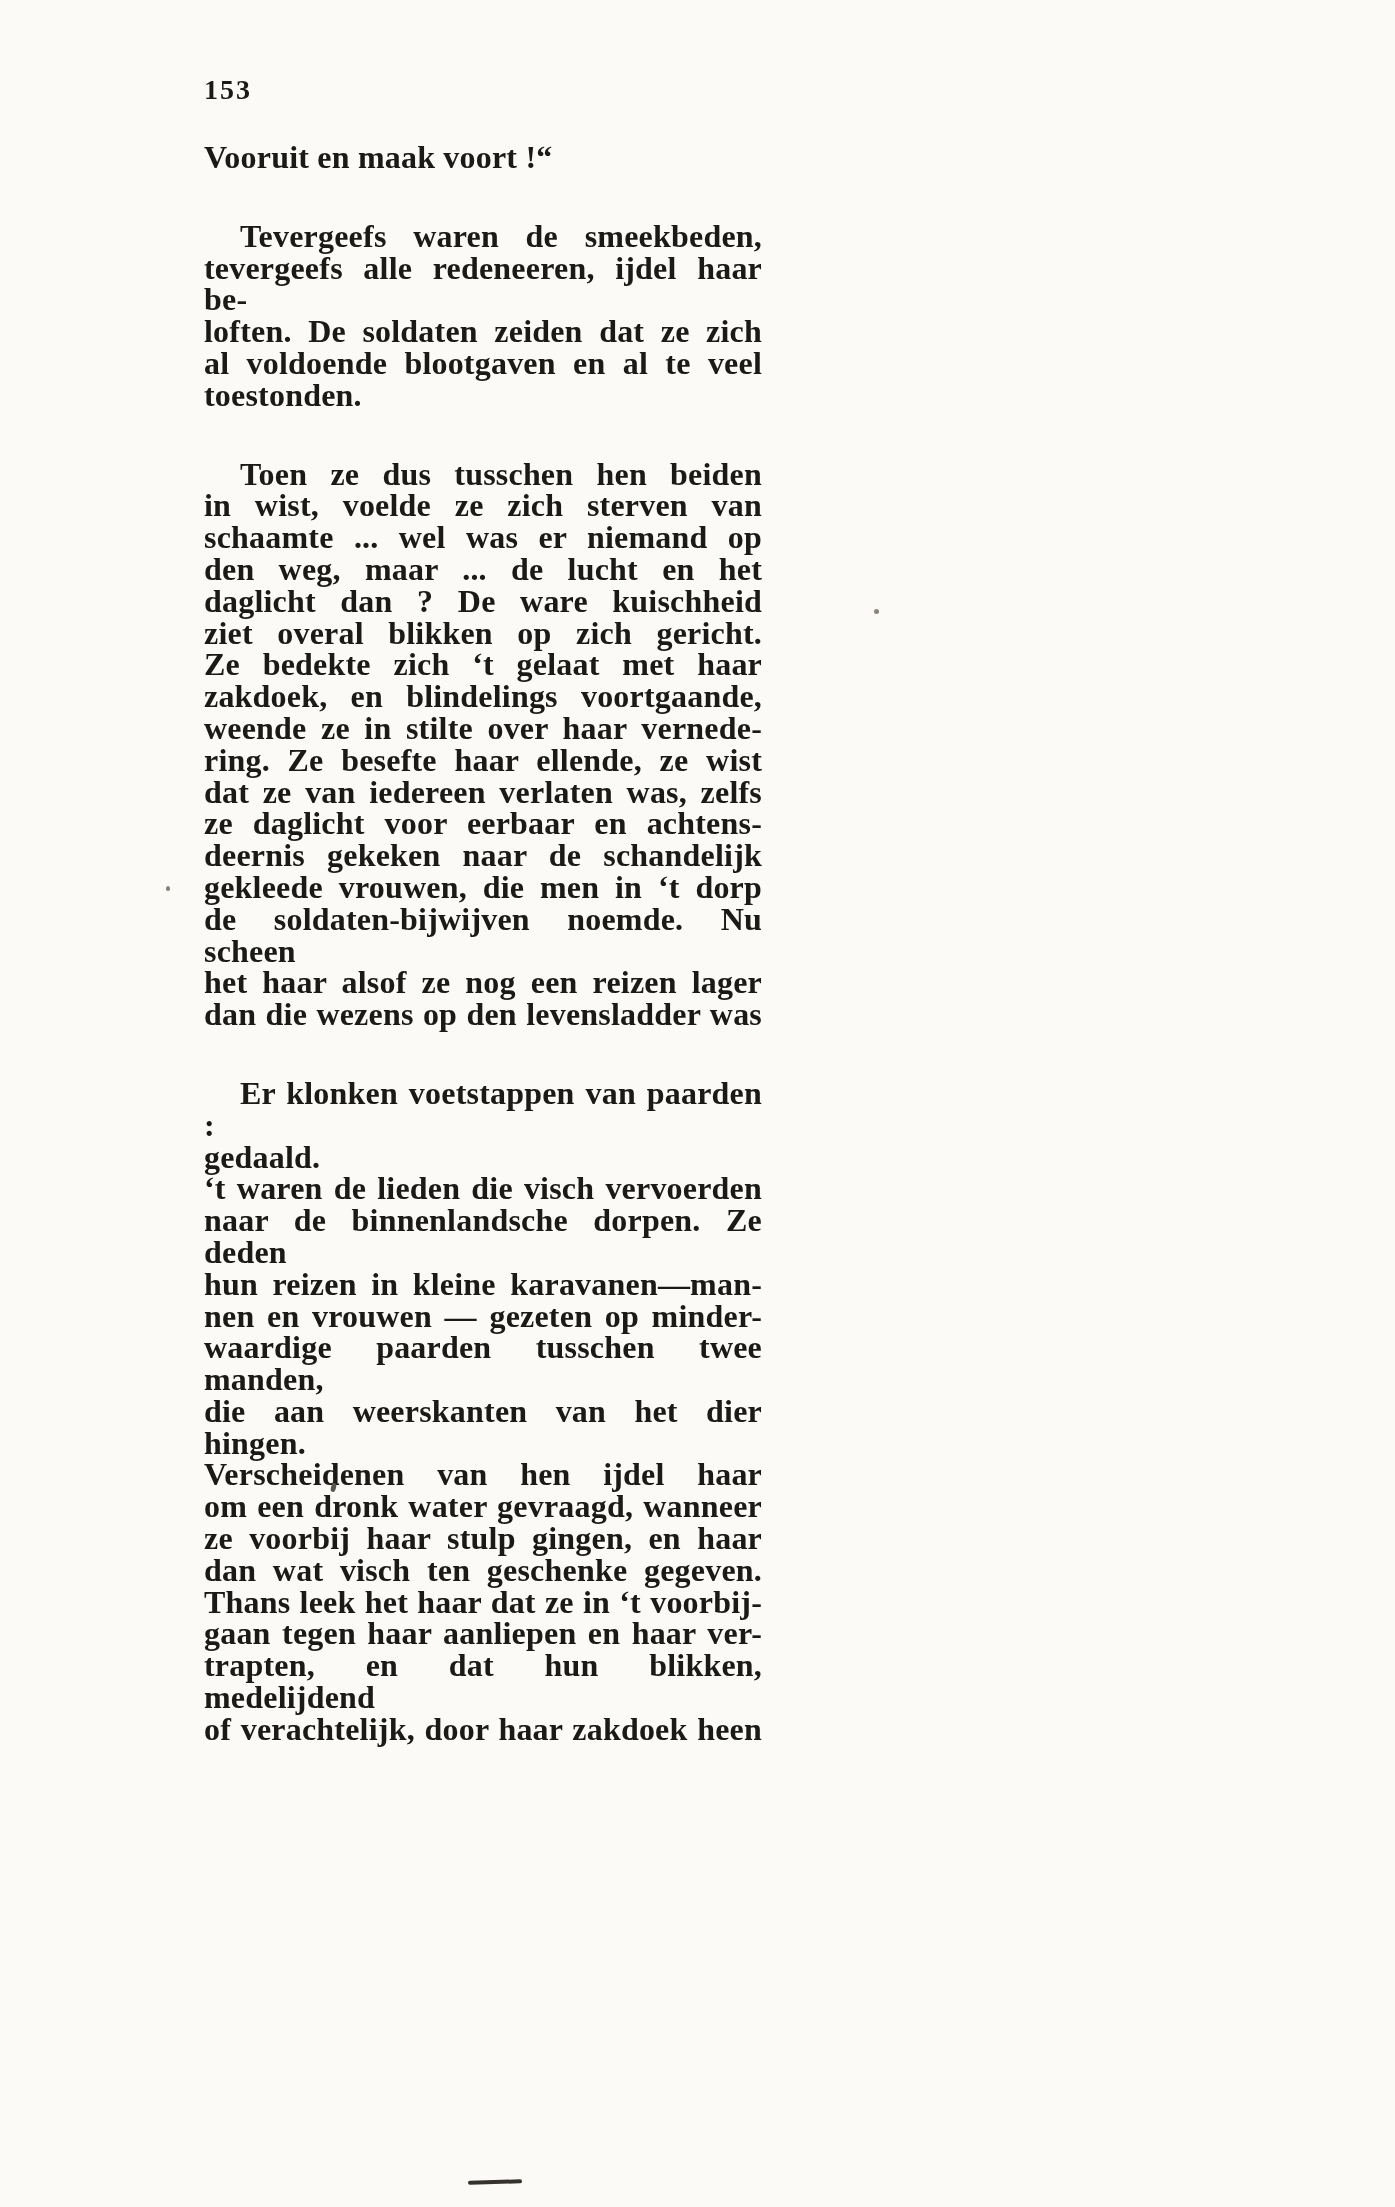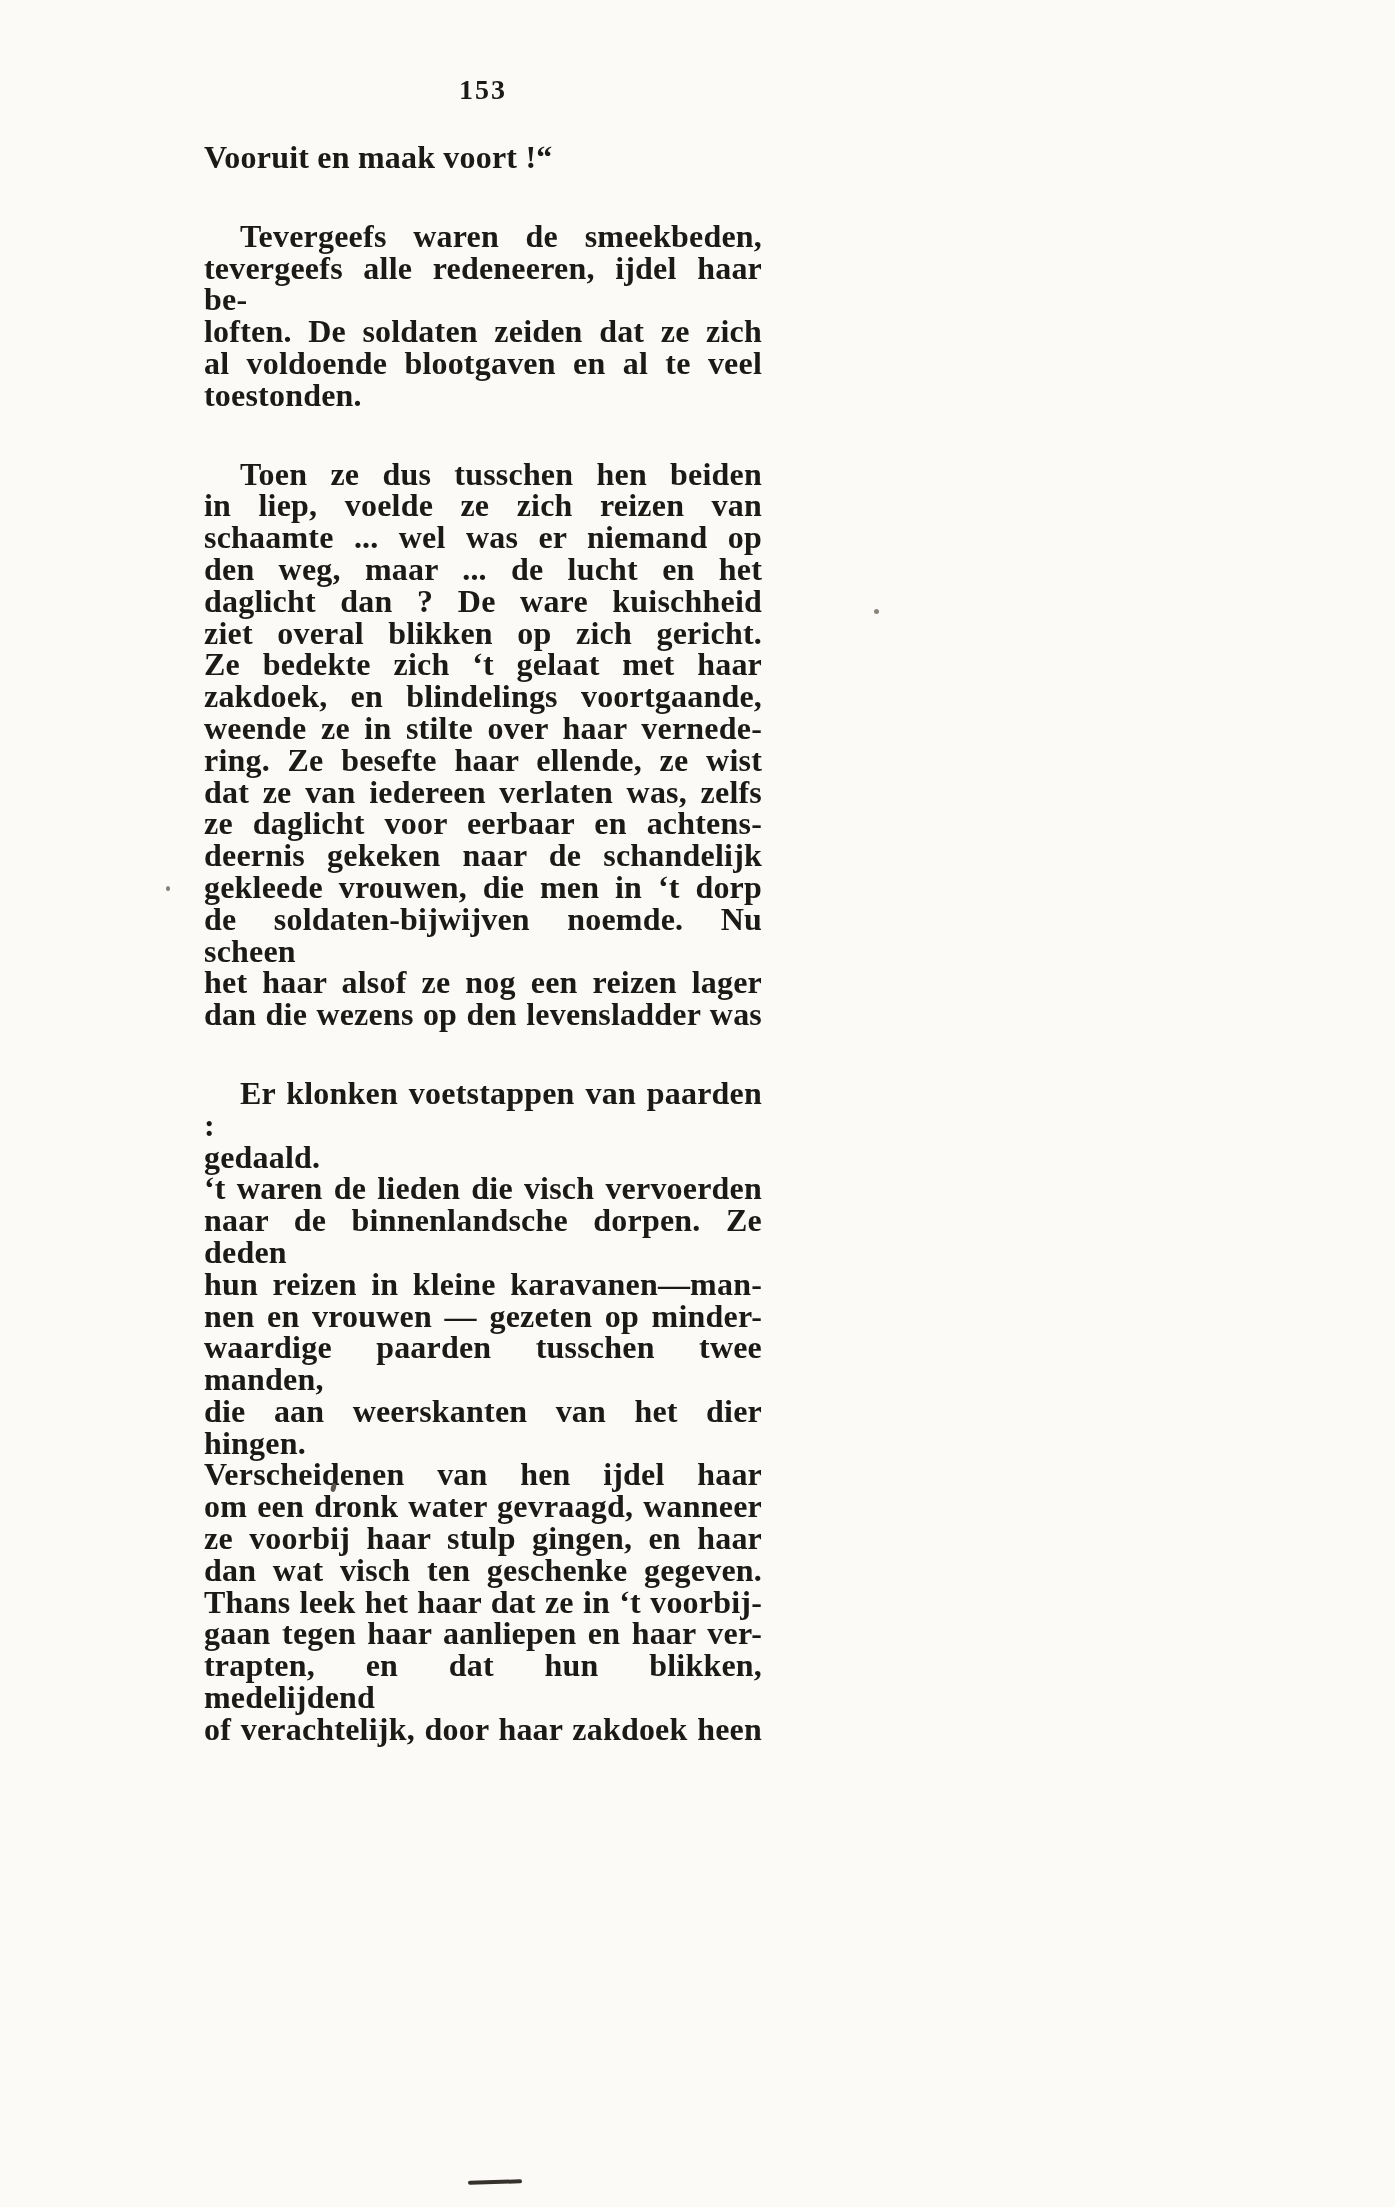--- a/index.html
+++ b/index.html
@@ -11,21 +11,21 @@
     color: #1c1a16;
     position: relative;
     overflow: hidden;
   }
   .sheet { position: absolute; inset: 0; }
   .page-number {
     position: absolute;
     top: 74px;
     left: 204px;
     width: 558px;
-    text-align: center;
+    text-align: left;
     font-size: 28px;
     font-weight: 600;
     letter-spacing: 2px;
   }
   .text-block {
     position: absolute;
     top: 142px;
     left: 204px;
     width: 558px;
     font-size: 32px;
@@ -51,21 +51,21 @@
 <div class="sheet">
   <div class="page-number">153</div>
   <div class="text-block">
       <div class="line end">Vooruit en maak voort !“</div>
       <div class="line indent">Tevergeefs waren de smeekbeden,</div>
       <div class="line">tevergeefs alle redeneeren, ijdel haar be-</div>
       <div class="line">loften. De soldaten zeiden dat ze zich</div>
       <div class="line">al voldoende blootgaven en al te veel</div>
       <div class="line end">toestonden.</div>
       <div class="line indent">Toen ze dus tusschen hen beiden</div>
-      <div class="line">in liep, voelde ze zich reizen van</div>
+      <div class="line">in wist, voelde ze zich sterven van</div>
       <div class="line">schaamte ... wel was er niemand op</div>
       <div class="line">den weg, maar ... de lucht en het</div>
       <div class="line">daglicht dan ? De ware kuischheid</div>
       <div class="line">ziet overal blikken op zich gericht.</div>
       <div class="line">Ze bedekte zich ‘t gelaat met haar</div>
       <div class="line">zakdoek, en blindelings voortgaande,</div>
       <div class="line">weende ze in stilte over haar vernede-</div>
       <div class="line">ring. Ze besefte haar ellende, ze wist</div>
       <div class="line">dat ze van iedereen verlaten was, zelfs</div>
       <div class="line">ze daglicht voor eerbaar en achtens-</div>

